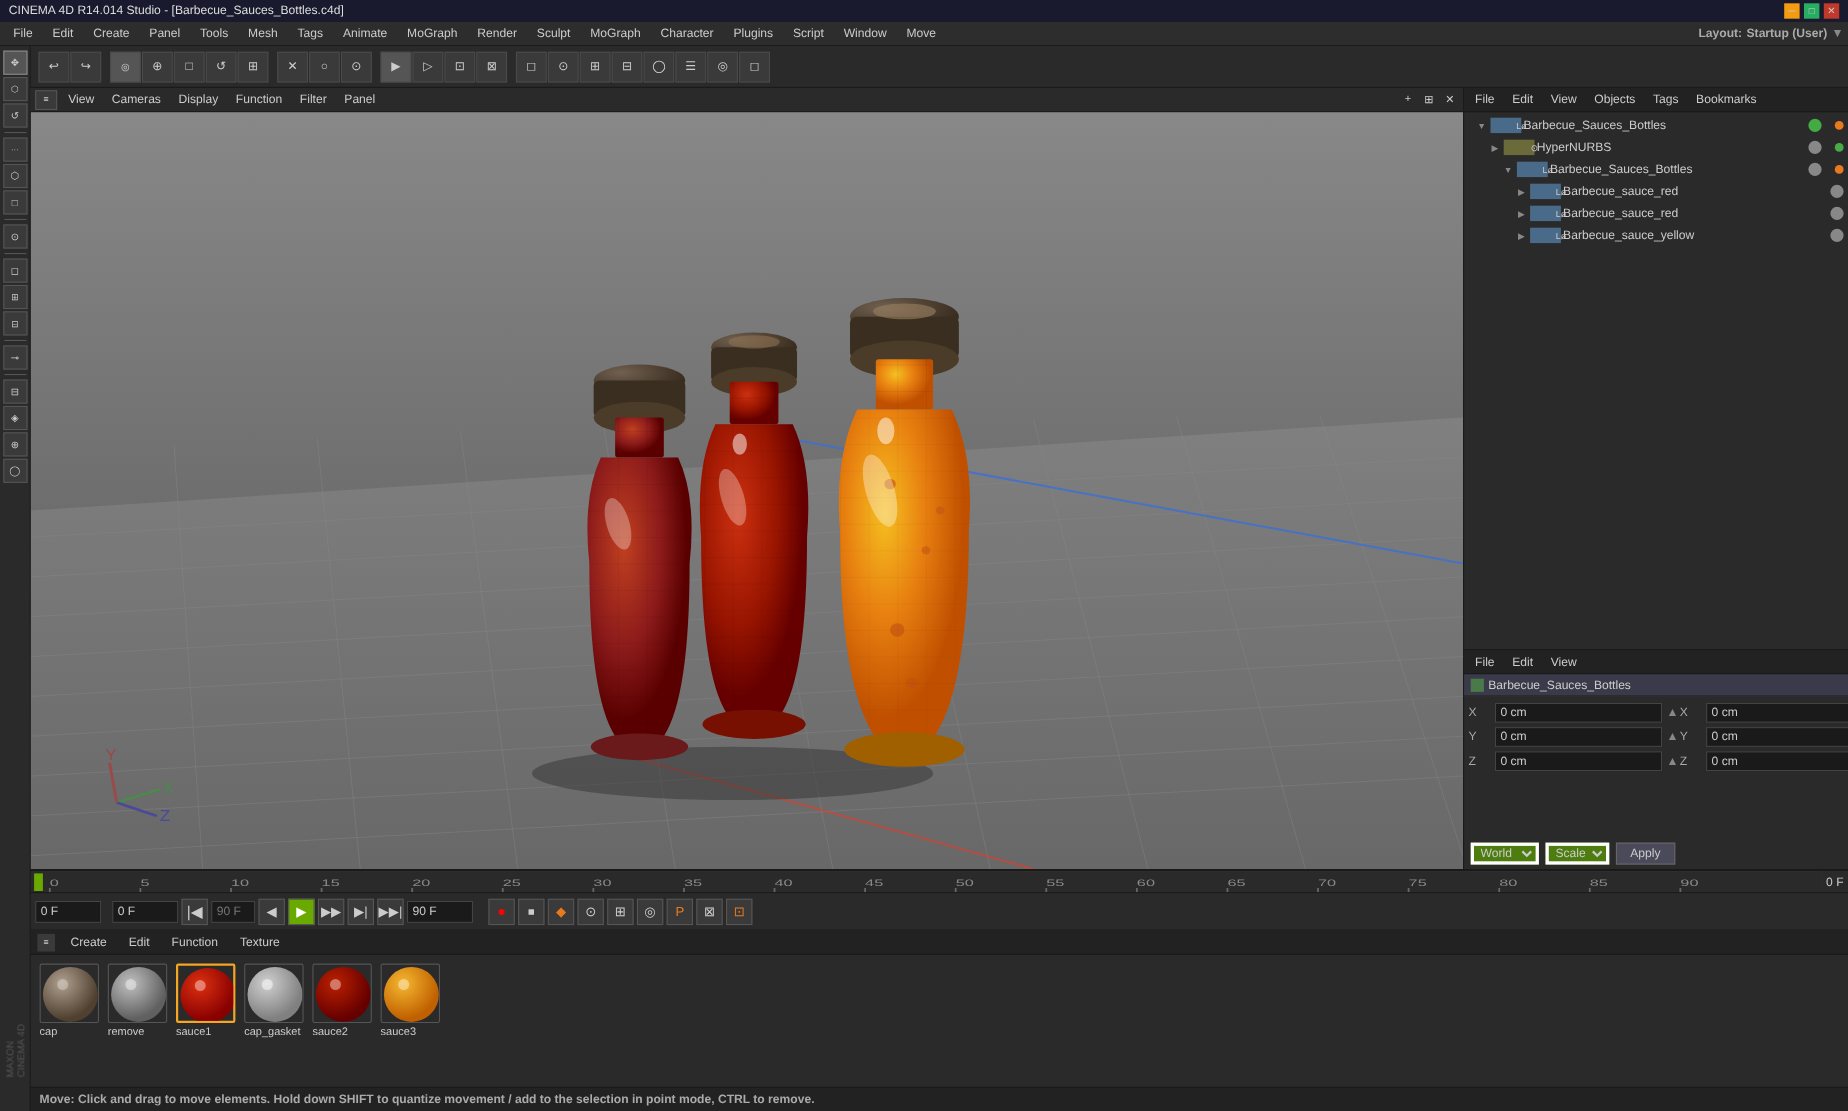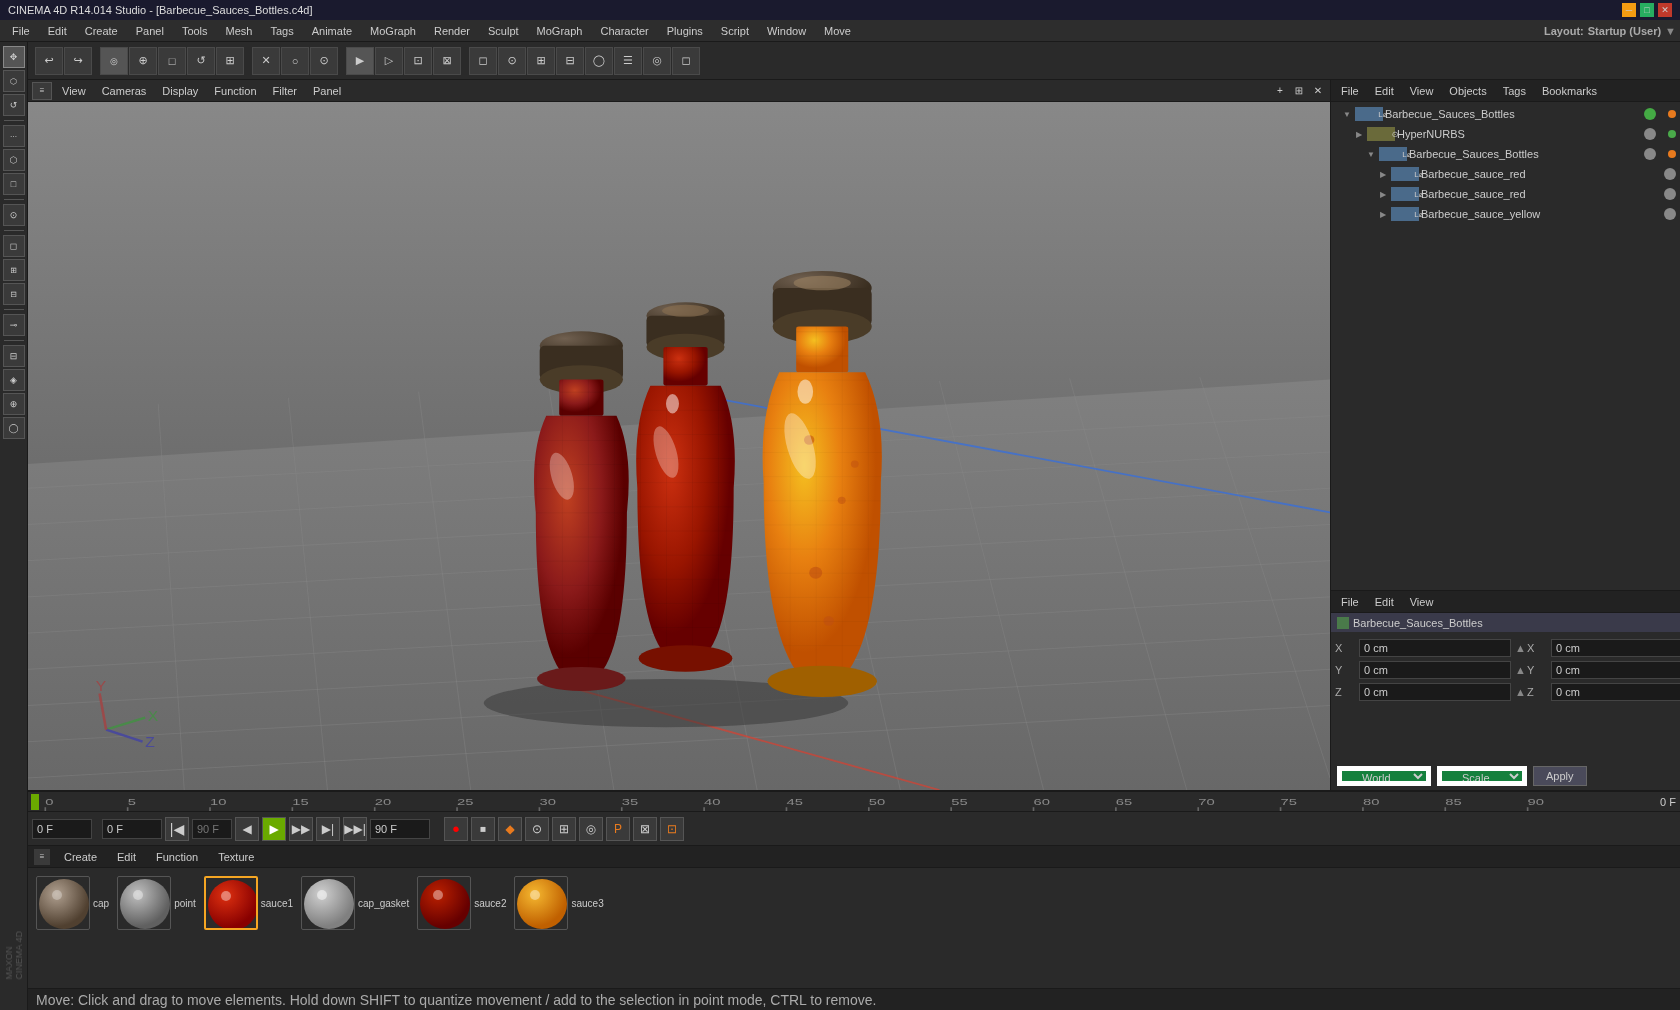--- a/index.html
+++ b/index.html
@@ -346,25 +346,25 @@
     #attr-footer {
       height: 28px;
       display: flex;
       align-items: center;
       padding: 0 6px;
       gap: 6px;
     }
 
     .attr-select {
       height: 20px;
-      background: #15803d;
-      border: 5px solid #ffffff;
-      color: #ccc;
-      font-size: 11px;
-      padding: 0 16px;
+      background: #4d7c0f;
+      border: 3px solid #ffffff;
+      color: #ccc;
+      font-size: 11px;
+      padding: 0 2px;
     }
 
     .apply-btn {
       height: 20px;
       background: #4a4a5a;
       border: 1px solid #666;
       color: #ccc;
       font-size: 11px;
       padding: 0 12px;
       cursor: pointer;
@@ -457,22 +457,22 @@
     #mat-content {
       flex: 1;
       display: flex;
       align-items: flex-start;
       padding: 8px;
       gap: 8px;
     }
 
     .mat-item {
       display: flex;
-      flex-direction: row;
-      align-items: center;
+      flex-direction: column;
+      align-items: flex-start;
       gap: 3px;
       cursor: pointer;
     }
     .mat-item.selected .mat-preview { border: 2px solid #f5a623; }
 
     .mat-preview {
       width: 54px;
       height: 54px;
       border: 1px solid #555;
       border-radius: 2px;
@@ -489,22 +489,23 @@
     
     #statusbar {
       height: 22px;
       background: #222;
       display: flex;
       align-items: center;
       padding: 0 8px;
       border-top: 1px solid #1a1a1a;
     }
     #status-text {
-      font-size: 14px;
+      font-size: 11px;
       color: #aaa;
+      font-weight: bold;
     }
 
     
     #maxon-logo {
       position: fixed;
       bottom: 30px;
       left: 4px;
       font-size: 9px;
       color: #555;
       writing-mode: vertical-rl;
@@ -1041,21 +1042,21 @@
                 <defs>
                   <radialGradient id="bottleMat" cx="35%" cy="30%" r="65%">
                     <stop offset="0%" style="stop-color:#c0c0c0"></stop>
                     <stop offset="100%" style="stop-color:#606060"></stop>
                   </radialGradient>
                 </defs>
                 <circle cx="27" cy="27" r="25" fill="url(#bottleMat)"></circle>
                 <circle cx="20" cy="18" r="5" fill="white" fill-opacity="0.4"></circle>
               </svg>
             </div>
-            <span class="mat-name">point</span>
+            <span class="mat-name">remove</span>
           </div>
 
           <div class="mat-item selected">
             <div class="mat-preview" style="border:2px solid #f5a623;">
               <svg width="54" height="54" viewBox="0 0 54 54">
                 <defs>
                   <radialGradient id="sauce1Mat" cx="35%" cy="30%" r="65%">
                     <stop offset="0%" style="stop-color:#dd3010"></stop>
                     <stop offset="100%" style="stop-color:#880000"></stop>
                   </radialGradient>

